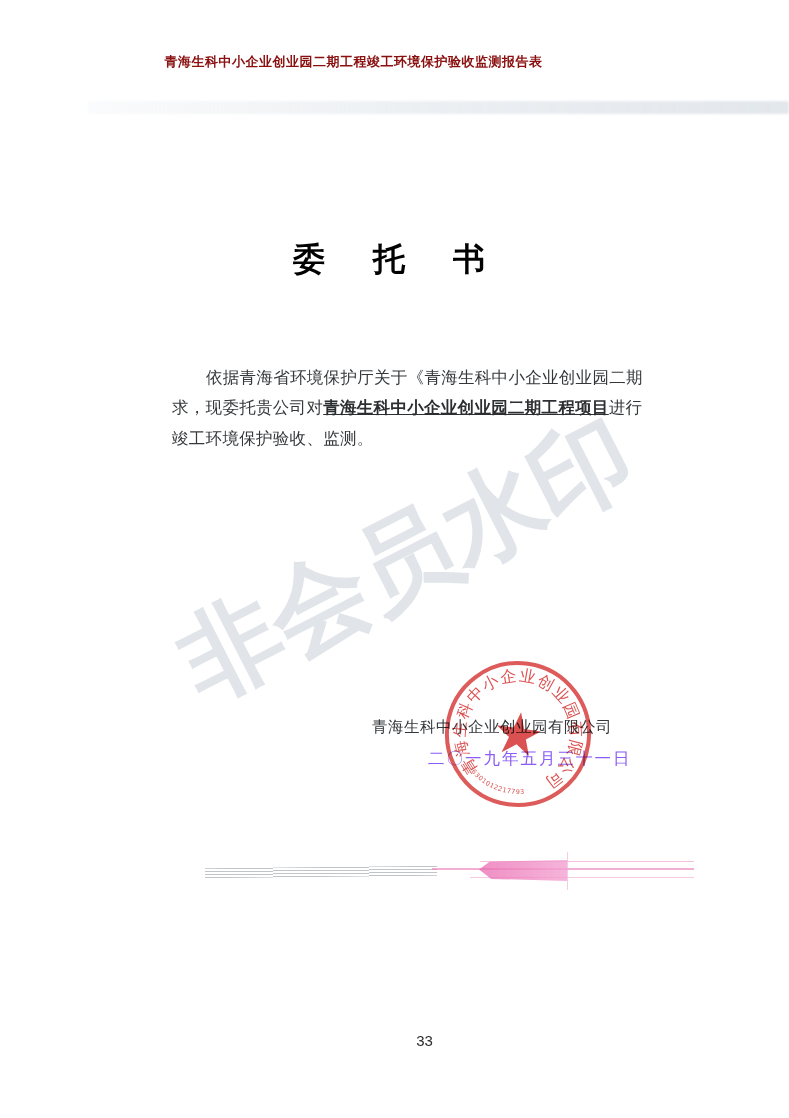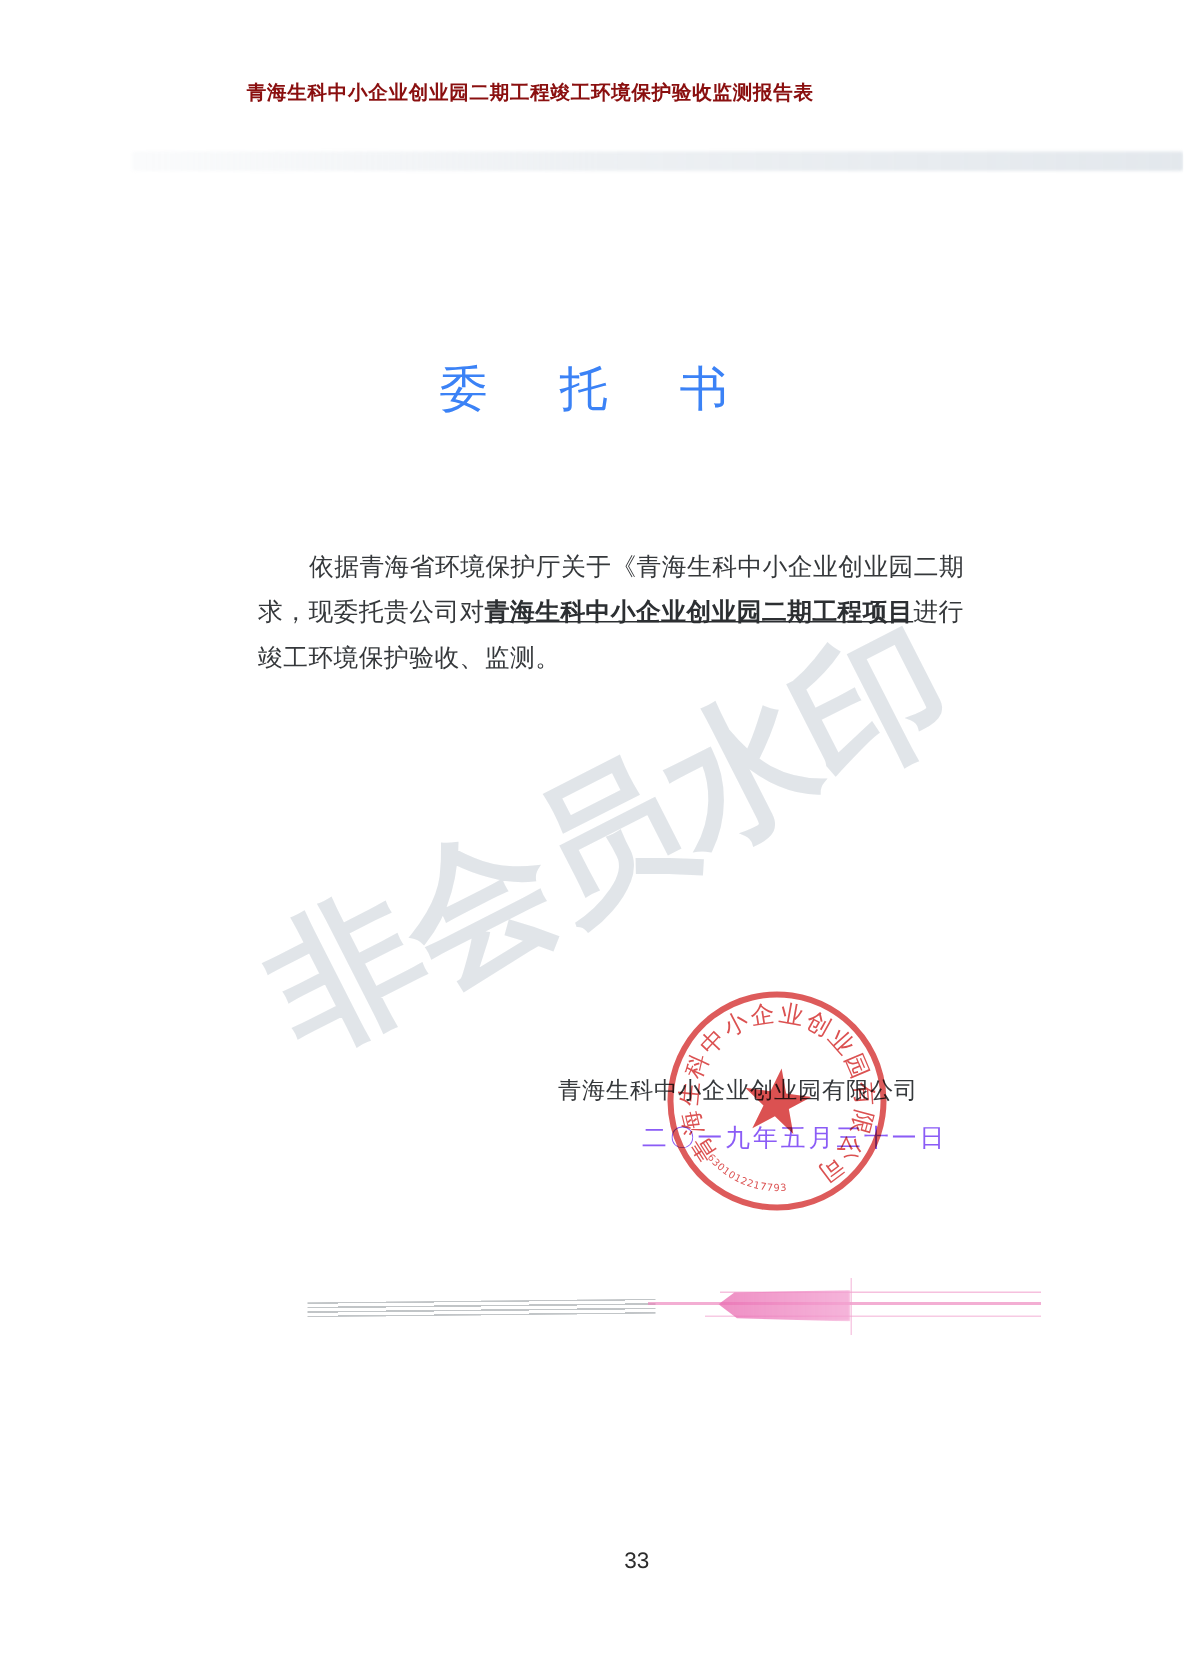--- a/index.html
+++ b/index.html
@@ -14,21 +14,21 @@
     font-weight:bold; font-size:13px; letter-spacing:0.5px; color:#8a0f0f;
     white-space:nowrap;
   }
   .scan-edge-band {
     position:absolute; top:101px; left:88px; width:701px; height:13px;
     background:linear-gradient(90deg, rgba(228,233,238,0.18), rgba(219,225,231,0.5) 45%, rgba(208,216,224,0.6));
     filter:blur(1px); border-radius:2px;
   }
   .doc-title {
     position:absolute; top:238px; left:293px; white-space:nowrap;
-    font-size:32px; color:#3b82f6; letter-spacing:48px; font-weight:400;
+    font-size:32px; color:#000000; letter-spacing:48px; font-weight:700;
   }
   .body-block {
     position:absolute; top:329px; left:172px; width:470px; z-index:2;
     font-size:16.5px; color:#35383b; letter-spacing:0.3px;
   }
   .body-line { line-height:30.4px; white-space:nowrap; }
   .indent { text-indent:34px;margin-top:34px; }
   .em-underline { font-weight:bold; text-decoration:underline; color:#2c2f32; }
   .watermark {
     position:absolute; top:561px; left:406px; z-index:1;

